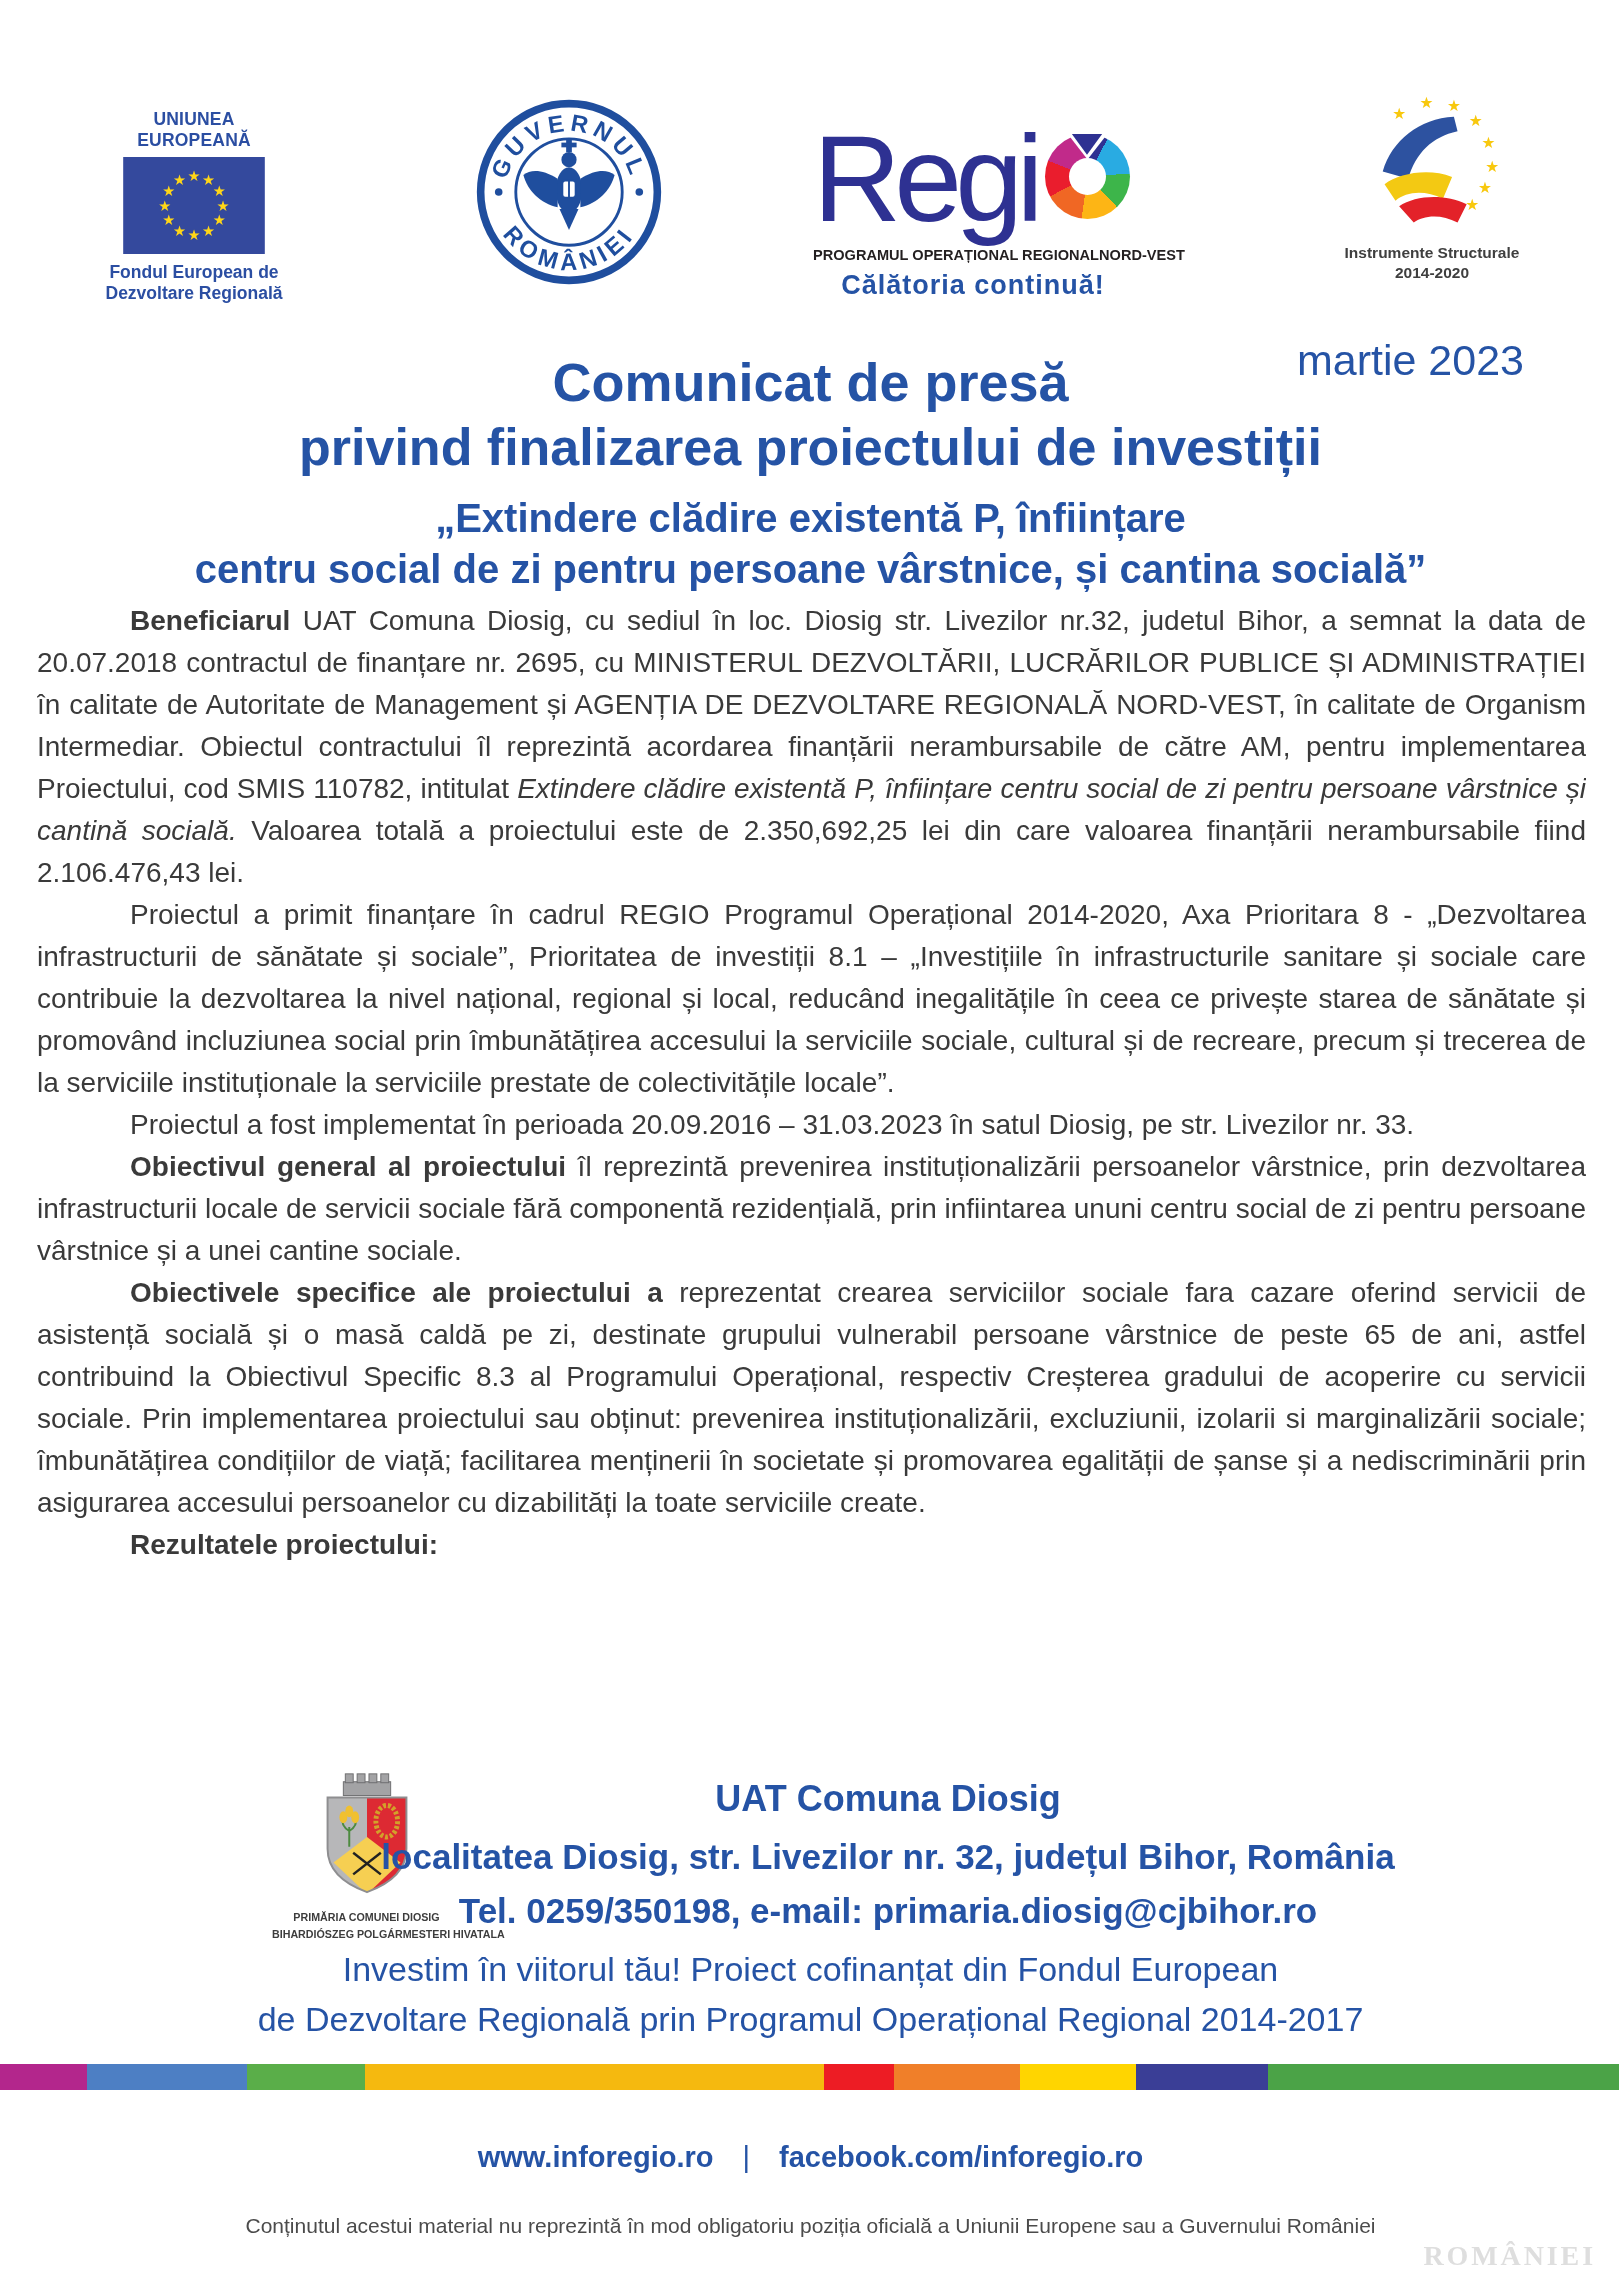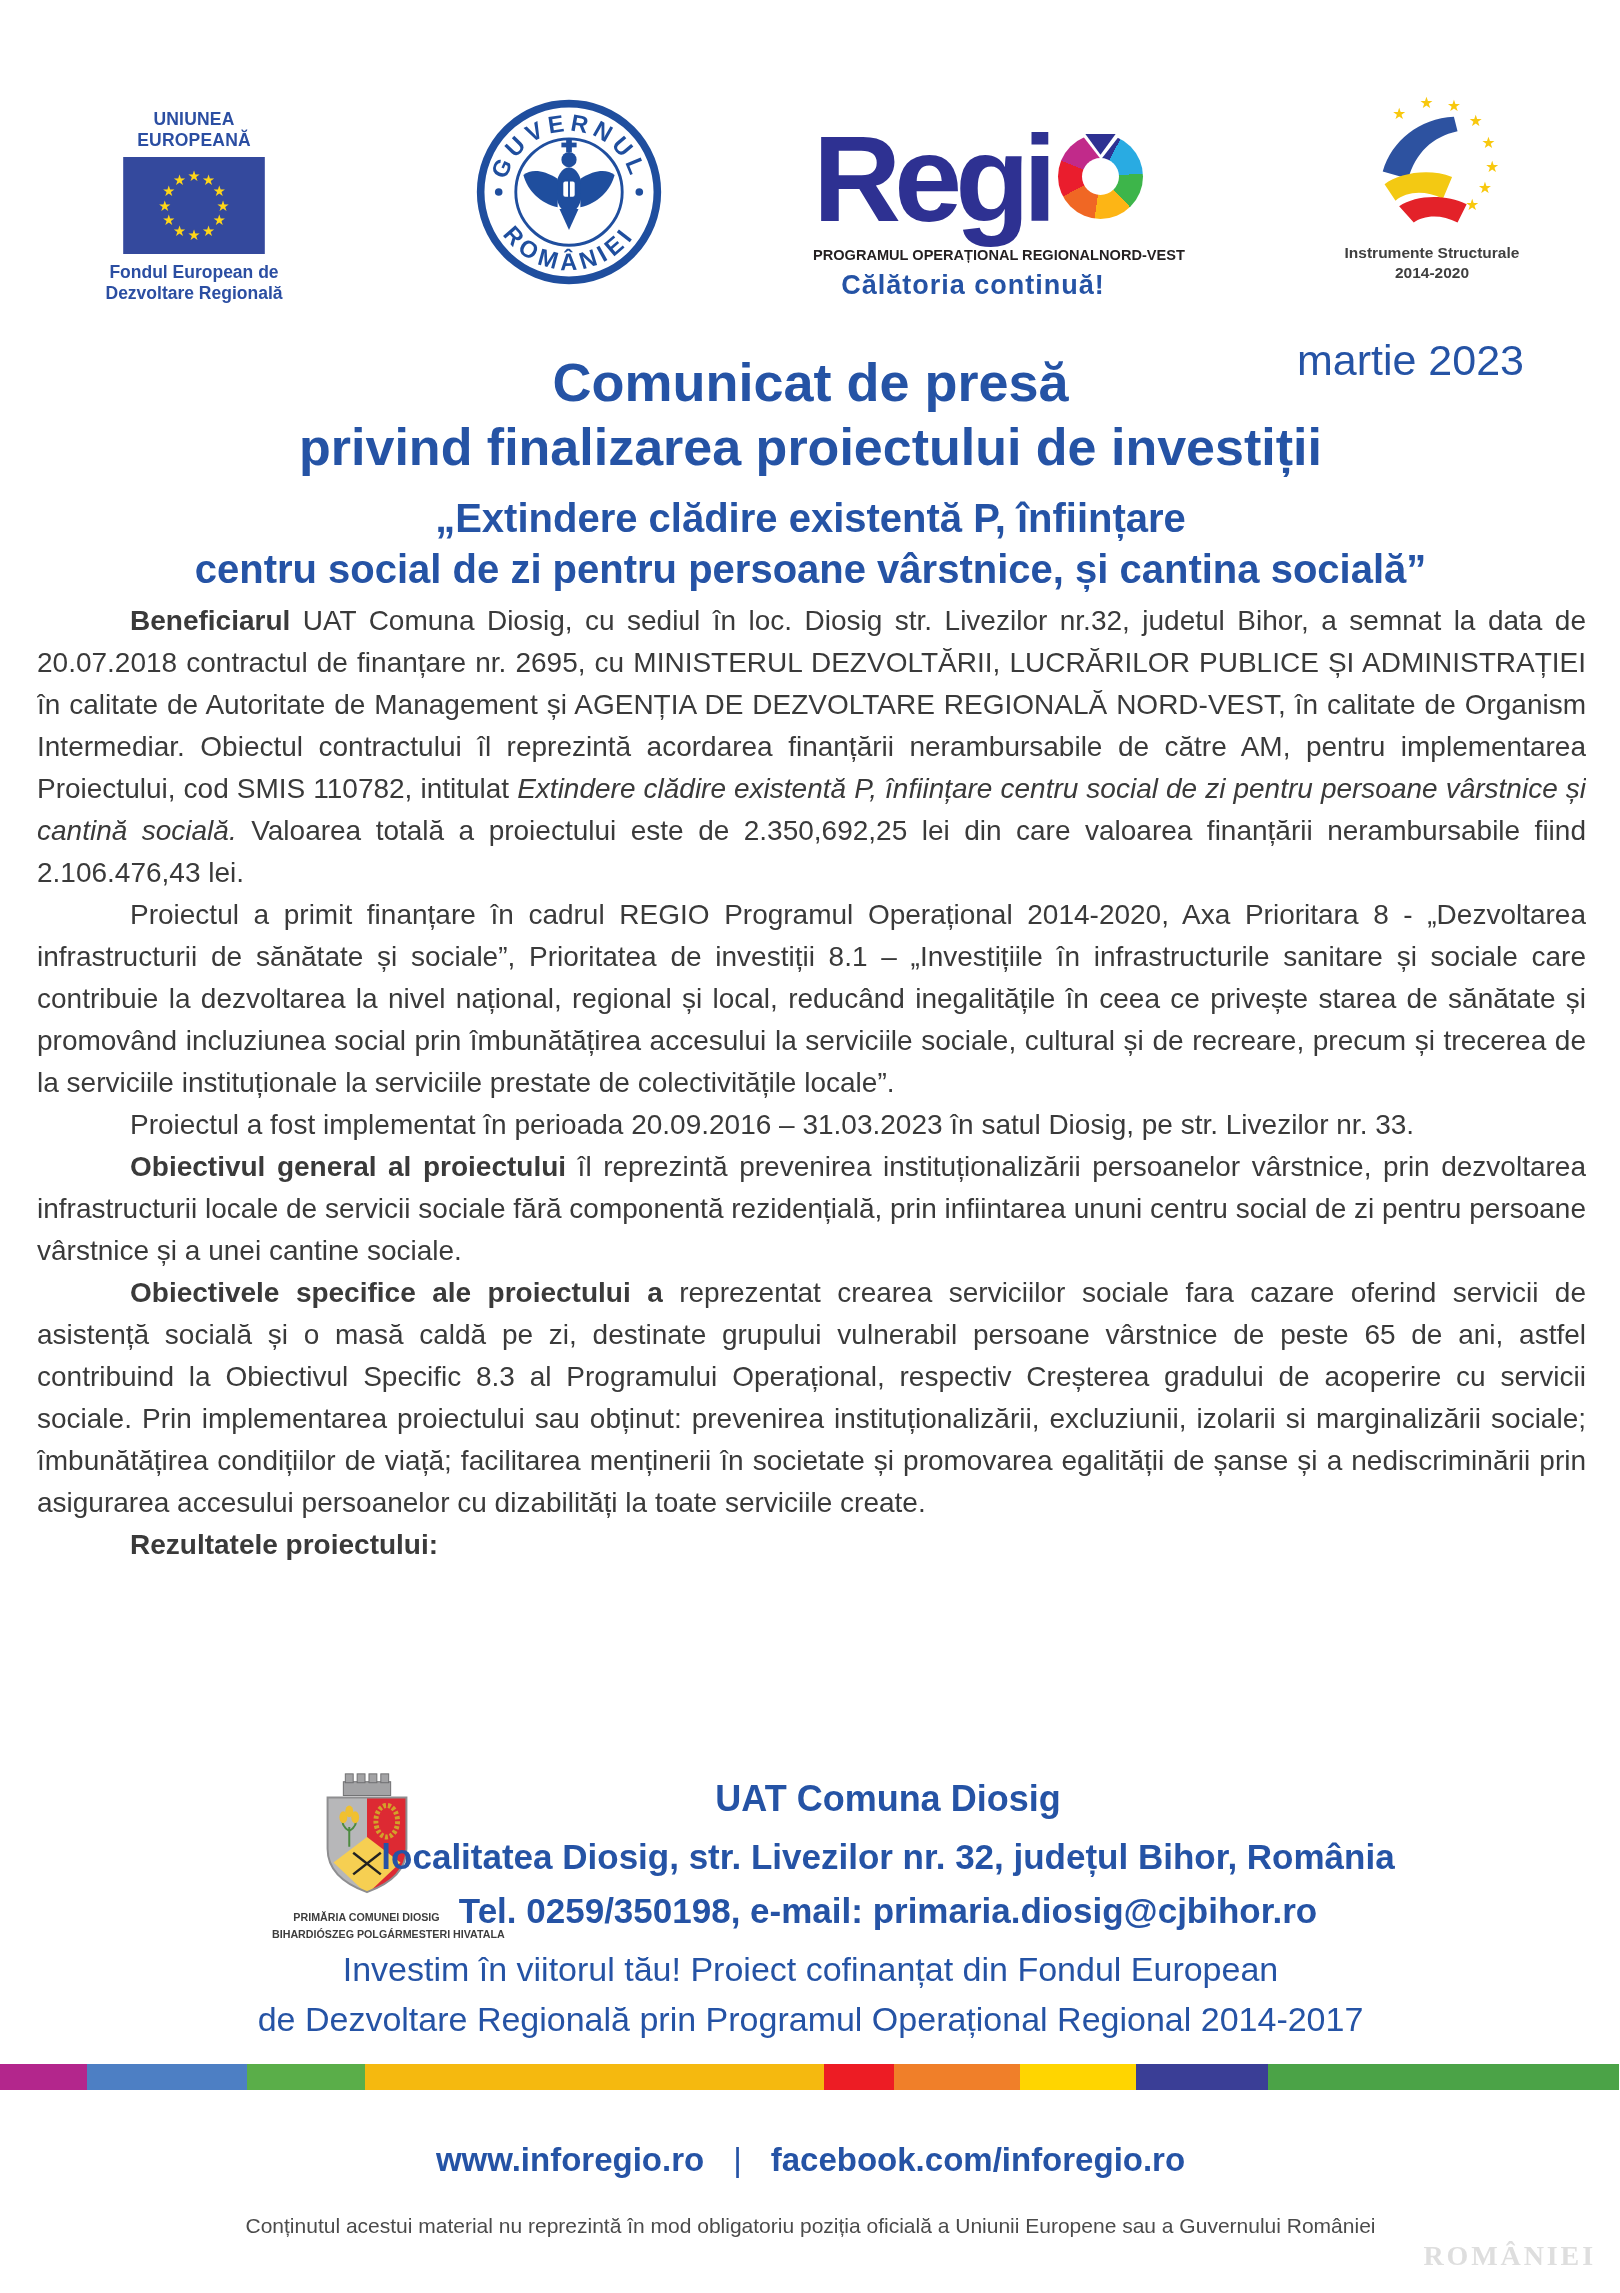--- a/index.html
+++ b/index.html
@@ -11,21 +11,21 @@
   .eu-title{font-size:17.5px;font-weight:700;letter-spacing:0.2px;}
   .eu-flag{width:142px;height:97px;margin:5.8px auto 7.8px;display:block;}
   .eu-star{fill:var(--eu-star-yellow);font-size:15px;text-anchor:middle;dominant-baseline:central;}
   .eu-sub{font-size:17.5px;font-weight:700;line-height:1.22;}
 
   .logo-gov{position:absolute;left:474px;top:97px;}
   .seal-text{font-size:25px;font-weight:700;fill:var(--gov-blue);letter-spacing:5px;}
 
   .logo-regio{position:absolute;left:813px;top:118px;width:340px;}
   .regio-row{display:flex;align-items:flex-start;}
-  .regio-wordmark{font-size:122px;line-height:1;font-weight:700;color:var(--regio-blue);letter-spacing:-6.8px;text-align:center;}
+  .regio-wordmark{font-size:122px;line-height:1;font-weight:400;color:var(--regio-blue);letter-spacing:-6.8px;text-align:center;}
   .regio-wheel{position:relative;width:85px;height:85px;margin:15.5px 0 0 7.8px;border-radius:50%;
     background:conic-gradient(from 28deg,#29abe2 0 58deg,#3db54a 0 108deg,#fdb515 0 160deg,
                #f06724 0 214deg,#ea1d2d 0 264deg,#c12a8a 0 330deg,var(--regio-blue) 0 360deg);}
   .wheel-hole{position:absolute;left:50%;top:50%;width:37px;height:37px;margin:-18.4px 0 0 -18.4px;
     border-radius:50%;background:#fff;}
   .wheel-notch-white{position:absolute;left:50%;top:-2.9px;width:45px;height:29px;margin-left:-22px;
     background:#fff;clip-path:polygon(0 0,100% 0,50% 100%);}
   .wheel-notch{position:absolute;left:50%;top:0;width:31px;height:21.3px;margin-left:-15.5px;
     background:var(--regio-blue);clip-path:polygon(0 0,100% 0,50% 100%);}
   .regio-sub{display:flex;justify-content:space-between;width:283px;margin-top:5.8px;
@@ -60,21 +60,21 @@
   .contact-org{font-size:36px;margin-bottom:9.7px;}
   .contact-line{font-size:35px;line-height:54px;}
 
   .invest{position:absolute;left:0;right:0;top:1944px;text-align:center;color:var(--accent-blue);
     font-size:34px;line-height:50px;}
 
   
   .stripe{position:absolute;left:0;top:2064px;width:100%;height:26px;display:flex;}
   .stripe-seg{height:100%;}
   .footer-links{position:absolute;left:0;right:0;top:2141px;text-align:center;
-    color:var(--accent-blue);font-size:33px;font-weight:700;}
+    color:var(--accent-blue);font-size:29px;font-weight:700;}
   .link-sep{margin:0 29px;font-weight:400;}
   .disclaimer{position:absolute;left:0;right:0;top:2214px;text-align:center;font-size:21px;color:#4b4b4b;}
   .watermark{position:absolute;right:25px;top:2240px;font-family:"Liberation Serif",serif;
     font-size:28px;font-weight:700;letter-spacing:2.9px;color:#dedede;}
 </style>
 </head>
 <body>
 
 <div class="page">
 

